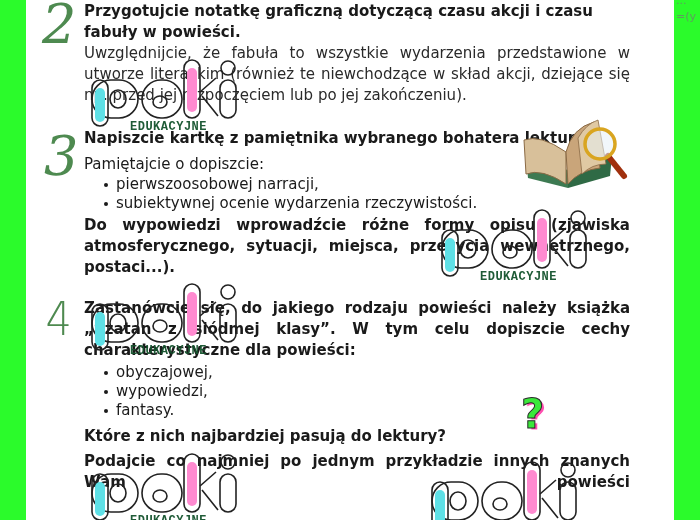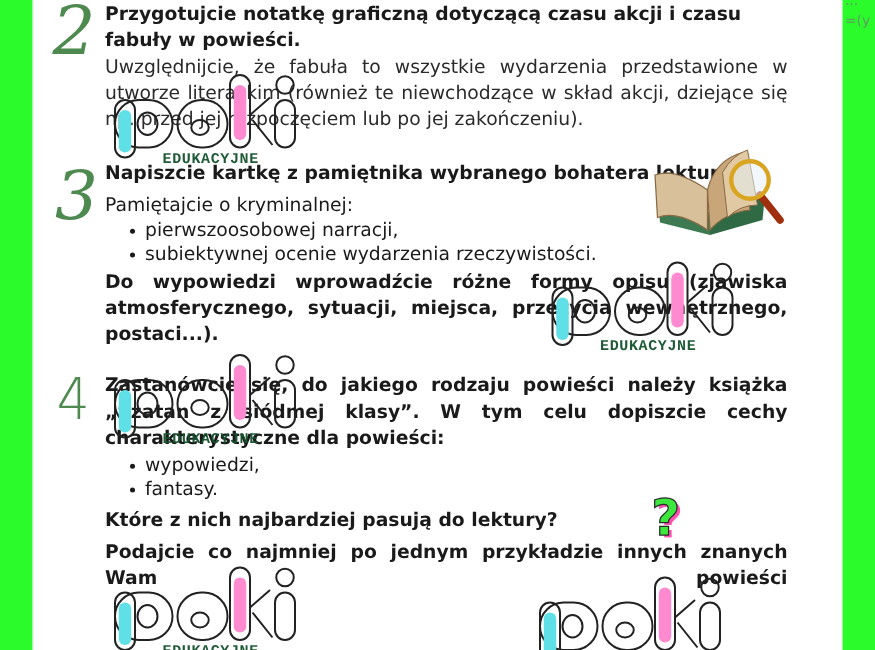--- a/index.html
+++ b/index.html
@@ -53,32 +53,33 @@
 
   <div class="num" style="left:16px; top:-2px;">2</div>
   <div class="text" style="top:1px;">
     <p class="bold">Przygotujcie notatkę graficzną dotyczącą czasu akcji i czasu fabuły w powieści.</p>
     <p class="justify" style="color:#2a2a2a">Uwzględnijcie, że fabuła to wszystkie wydarzenia przedstawione w utworze literackim (również te niewchodzące w skład akcji, dziejące się np. przed jej rozpoczęciem lub po jej zakończeniu).</p>
   </div>
 
   <div class="num" style="left:18px; top:130px;">3</div>
   <div class="text" style="top:128px;">
     <p class="bold">Napiszcie kartkę z pamiętnika wybranego bohatera lektury.</p>
-    <p style="margin-top:5px">Pamiętajcie o kryminalnej:</p>
+    <p style="margin-top:5px">Pamiętajcie o dopiszcie:</p>
     <ul>
       <li>pierwszoosobowej narracji,</li>
       <li>subiektywnej ocenie wydarzenia rzeczywistości.</li>
     </ul>
     <p class="bold justify" style="margin-top:2px">Do wypowiedzi wprowadźcie różne formy opisu (zjawiska atmosferycznego, sytuacji, miejsca, przeżycia wewnętrznego, postaci...).</p>
   </div>
 
   <div class="num" style="left:18px; top:296px; font-style:normal; font-family:'DejaVu Sans',sans-serif; font-weight:300; font-size:46px; transform:scaleX(0.9);">4</div>
   <div class="text" style="top:298px;">
     <p class="bold justify">Zastanówcie się, do jakiego rodzaju powieści należy książka „Szatan z siódmej klasy”. W tym celu dopiszcie cechy charakterystyczne dla powieści:</p>
     <ul style="margin-top:2px">
+      <li>obyczajowej,</li>
       <li>wypowiedzi,</li>
       <li>fantasy.</li>
     </ul>
     <p class="bold" style="margin-top:5px">Które z nich najbardziej pasują do lektury?</p>
     <p class="bold justify" style="margin-top:4px; text-align-last:justify">Podajcie co najmniej po jednym przykładzie innych znanych Wam powieści</p>
   </div>
 
   <div class="pic" style="left:494px; top:118px; width:110px; height:72px;">
     <svg width="110" height="72" viewBox="0 0 110 72">
       <path d="M6 40 L48 52 L48 70 L8 60 Z" fill="#3d7a52"></path>

